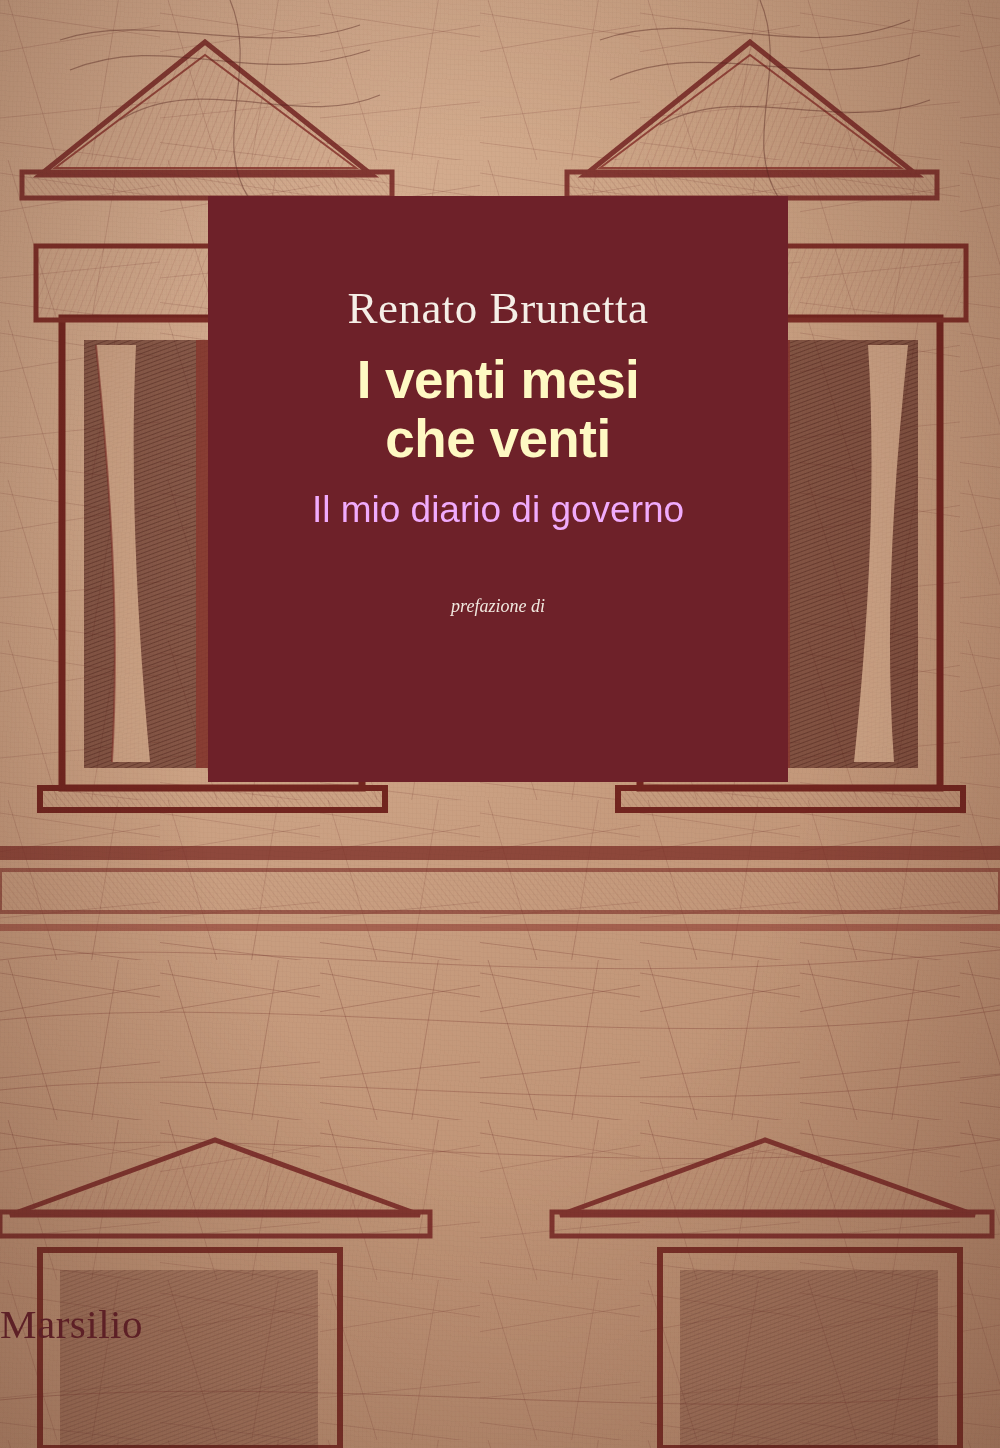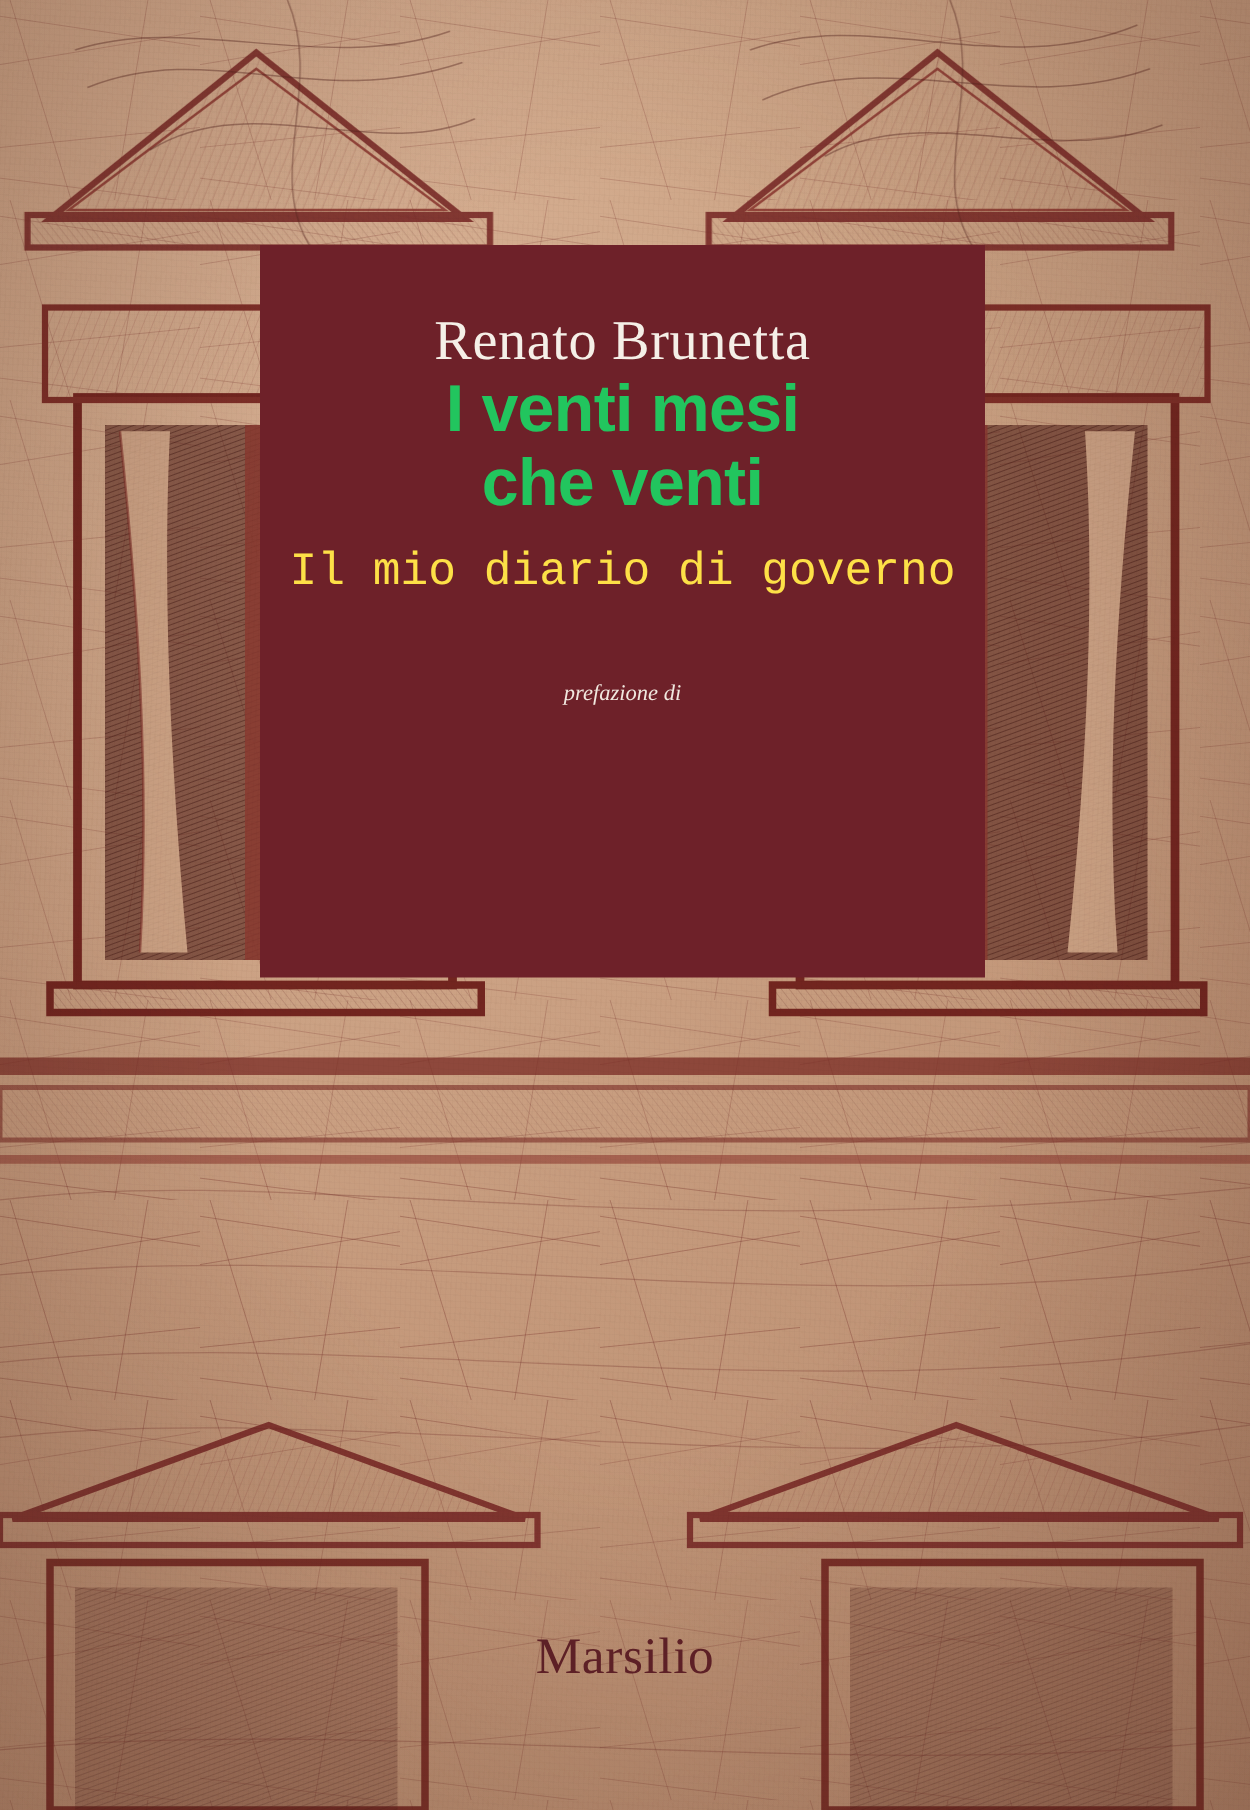--- a/index.html
+++ b/index.html
@@ -54,59 +54,60 @@
     height: 586px;
     background: #6e2129;
     box-shadow: 0 0 0 0 rgba(0,0,0,0);
     display: flex;
     flex-direction: column;
     align-items: center;
     color: #f3ece4;
     text-align: center;
   }
   .author {
-    margin-top: 52px;
+    margin-top: 88px;
     font-family: "Liberation Serif", serif;
     font-size: 45px;
     letter-spacing: .5px;
     color: #f5efe7;
     line-height: 1.1;
   }
   .main-title {
+    margin-top: 16px;
     font-family: "Liberation Sans", sans-serif;
     font-weight: bold;
     font-size: 53px;
     line-height: 1.12;
-    color: #22c55e;
+    color: #fef9c3;
     letter-spacing: -0.5px;
   }
   .subtitle {
     margin-top: 20px;
-    font-family: Liberation Mono, monospace;
+    font-family: Liberation Sans, sans-serif;
     font-size: 37px;
-    color: #fde047;
+    color: #f0abfc;
     line-height: 1.2;
   }
   .preface {
     margin-top: 60px;
     font-family: "Liberation Serif", serif;
     font-size: 18px;
     line-height: 1.45;
     color: #f1e8df;
   }
   .preface .pref-label { font-style: italic; display: block; }
   .preface .pref-name { display: block; }
 
   
   .publisher {
     position: absolute;
     left: 0;
     right: 0;
     top: 1300px;
-    text-align: center;
+    text-align: left;
     font-family: "Liberation Serif", serif;
     font-size: 41px;
     color: #5d2026;
     letter-spacing: .5px;
   }
 </style>
 </head>
 <body>
 
 <div class="cover">

